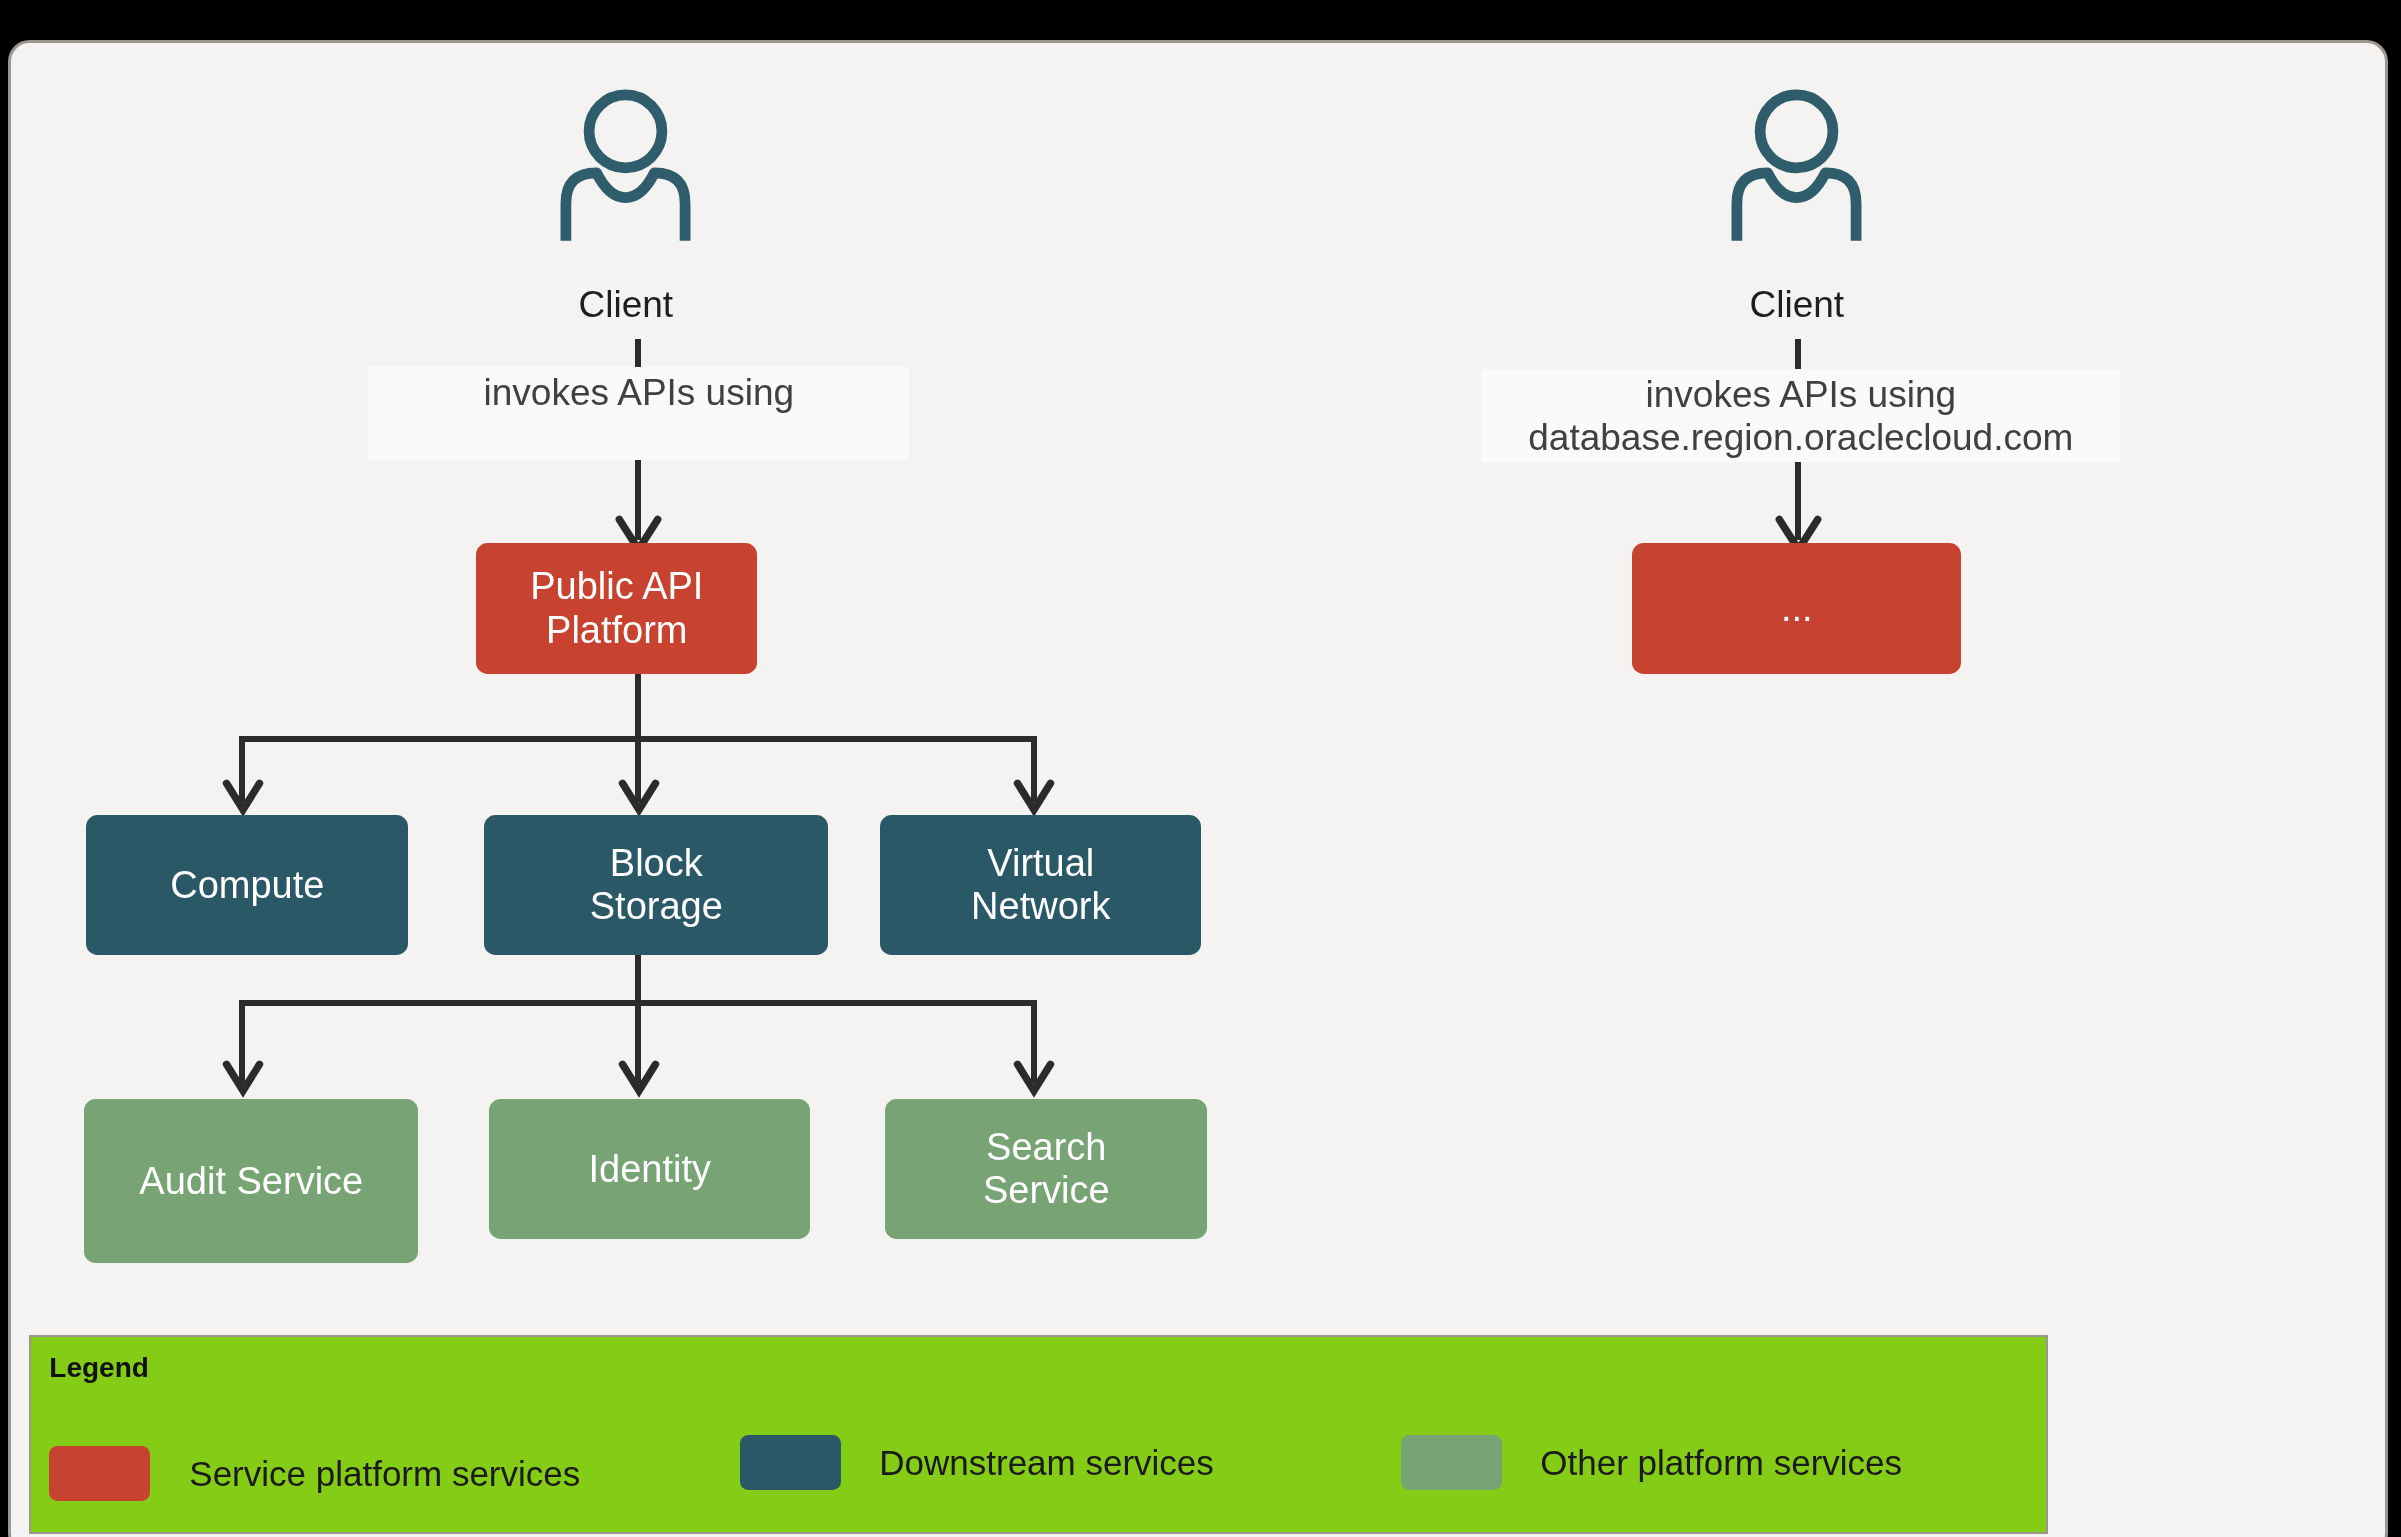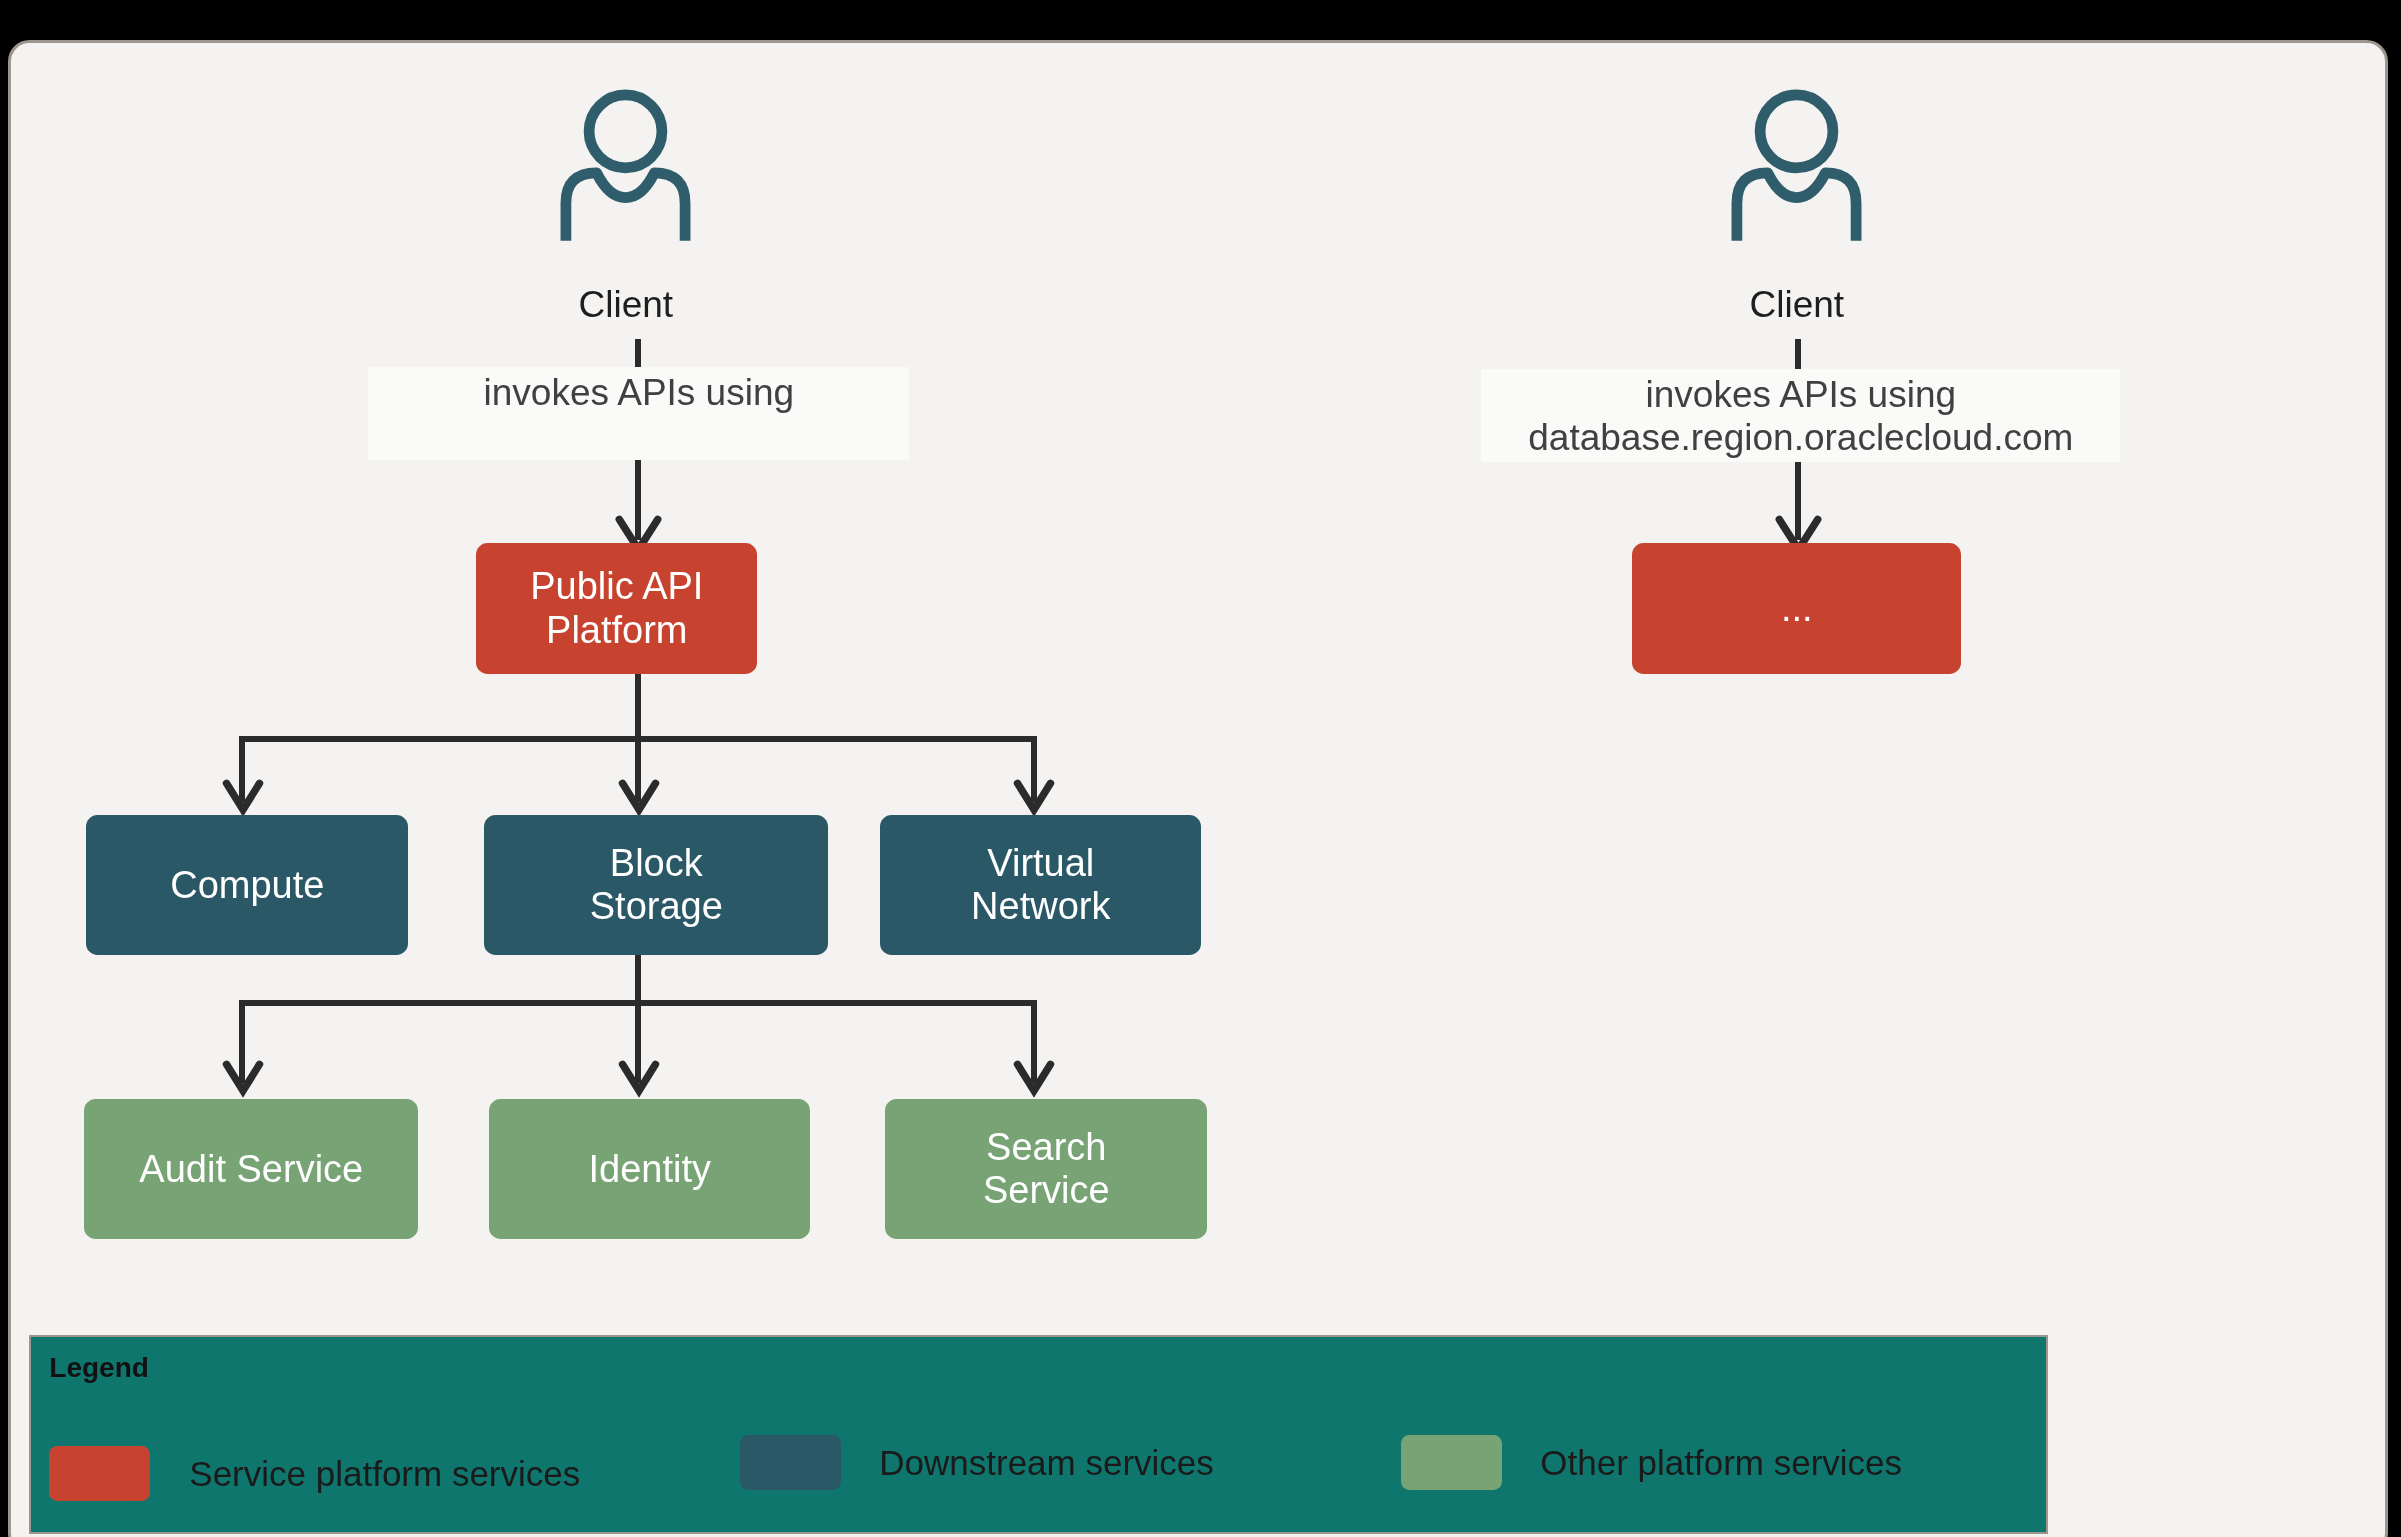--- a/index.html
+++ b/index.html
@@ -86,21 +86,21 @@
     box-sizing: border-box;
   }
   .node.red   { background: #C8432F; }
   .node.teal  { background: #2B5866; }
   .node.green { background: #77A375; }
   .node span { display: block; }
 
   
   #legend {
     position: absolute;
-    background: #0f766e;
+    background: #84cc16;
     border: 2.5px solid #9C968E;
     box-sizing: border-box;
   }
   #legend-title {
     position: absolute;
     left: 18px;
     top: 15px;
     font-size: 28px;
     font-weight: bold;
     color: #111111;
@@ -229,21 +229,21 @@
   <svg class="arrowhead" style="left:212px; top:1018px; width:40px; height:33px;" viewBox="0 0 48 40">
     <path d="M4 4 L24 36 L44 4" fill="none" stroke="#2B2B2B" stroke-width="9" stroke-linecap="round"></path>
   </svg>
   <svg class="arrowhead" style="left:608px; top:1018px; width:40px; height:33px;" viewBox="0 0 48 40">
     <path d="M4 4 L24 36 L44 4" fill="none" stroke="#2B2B2B" stroke-width="9" stroke-linecap="round"></path>
   </svg>
   <svg class="arrowhead" style="left:1003px; top:1018px; width:40px; height:33px;" viewBox="0 0 48 40">
     <path d="M4 4 L24 36 L44 4" fill="none" stroke="#2B2B2B" stroke-width="9" stroke-linecap="round"></path>
   </svg>
 
-  <div class="node green" style="left:73px; top:1056px; width:334px; height:140px;">
+  <div class="node green" style="left:73px; top:1056px; width:334px; height:164px;">
     <div>
       <span>Audit Service</span>
     </div>
   </div>
   <div class="node green" style="left:478px; top:1056px; width:321px; height:140px;">
     <div>
       <span>Identity</span>
     </div>
   </div>
   <div class="node green" style="left:874px; top:1056px; width:322px; height:140px;">

